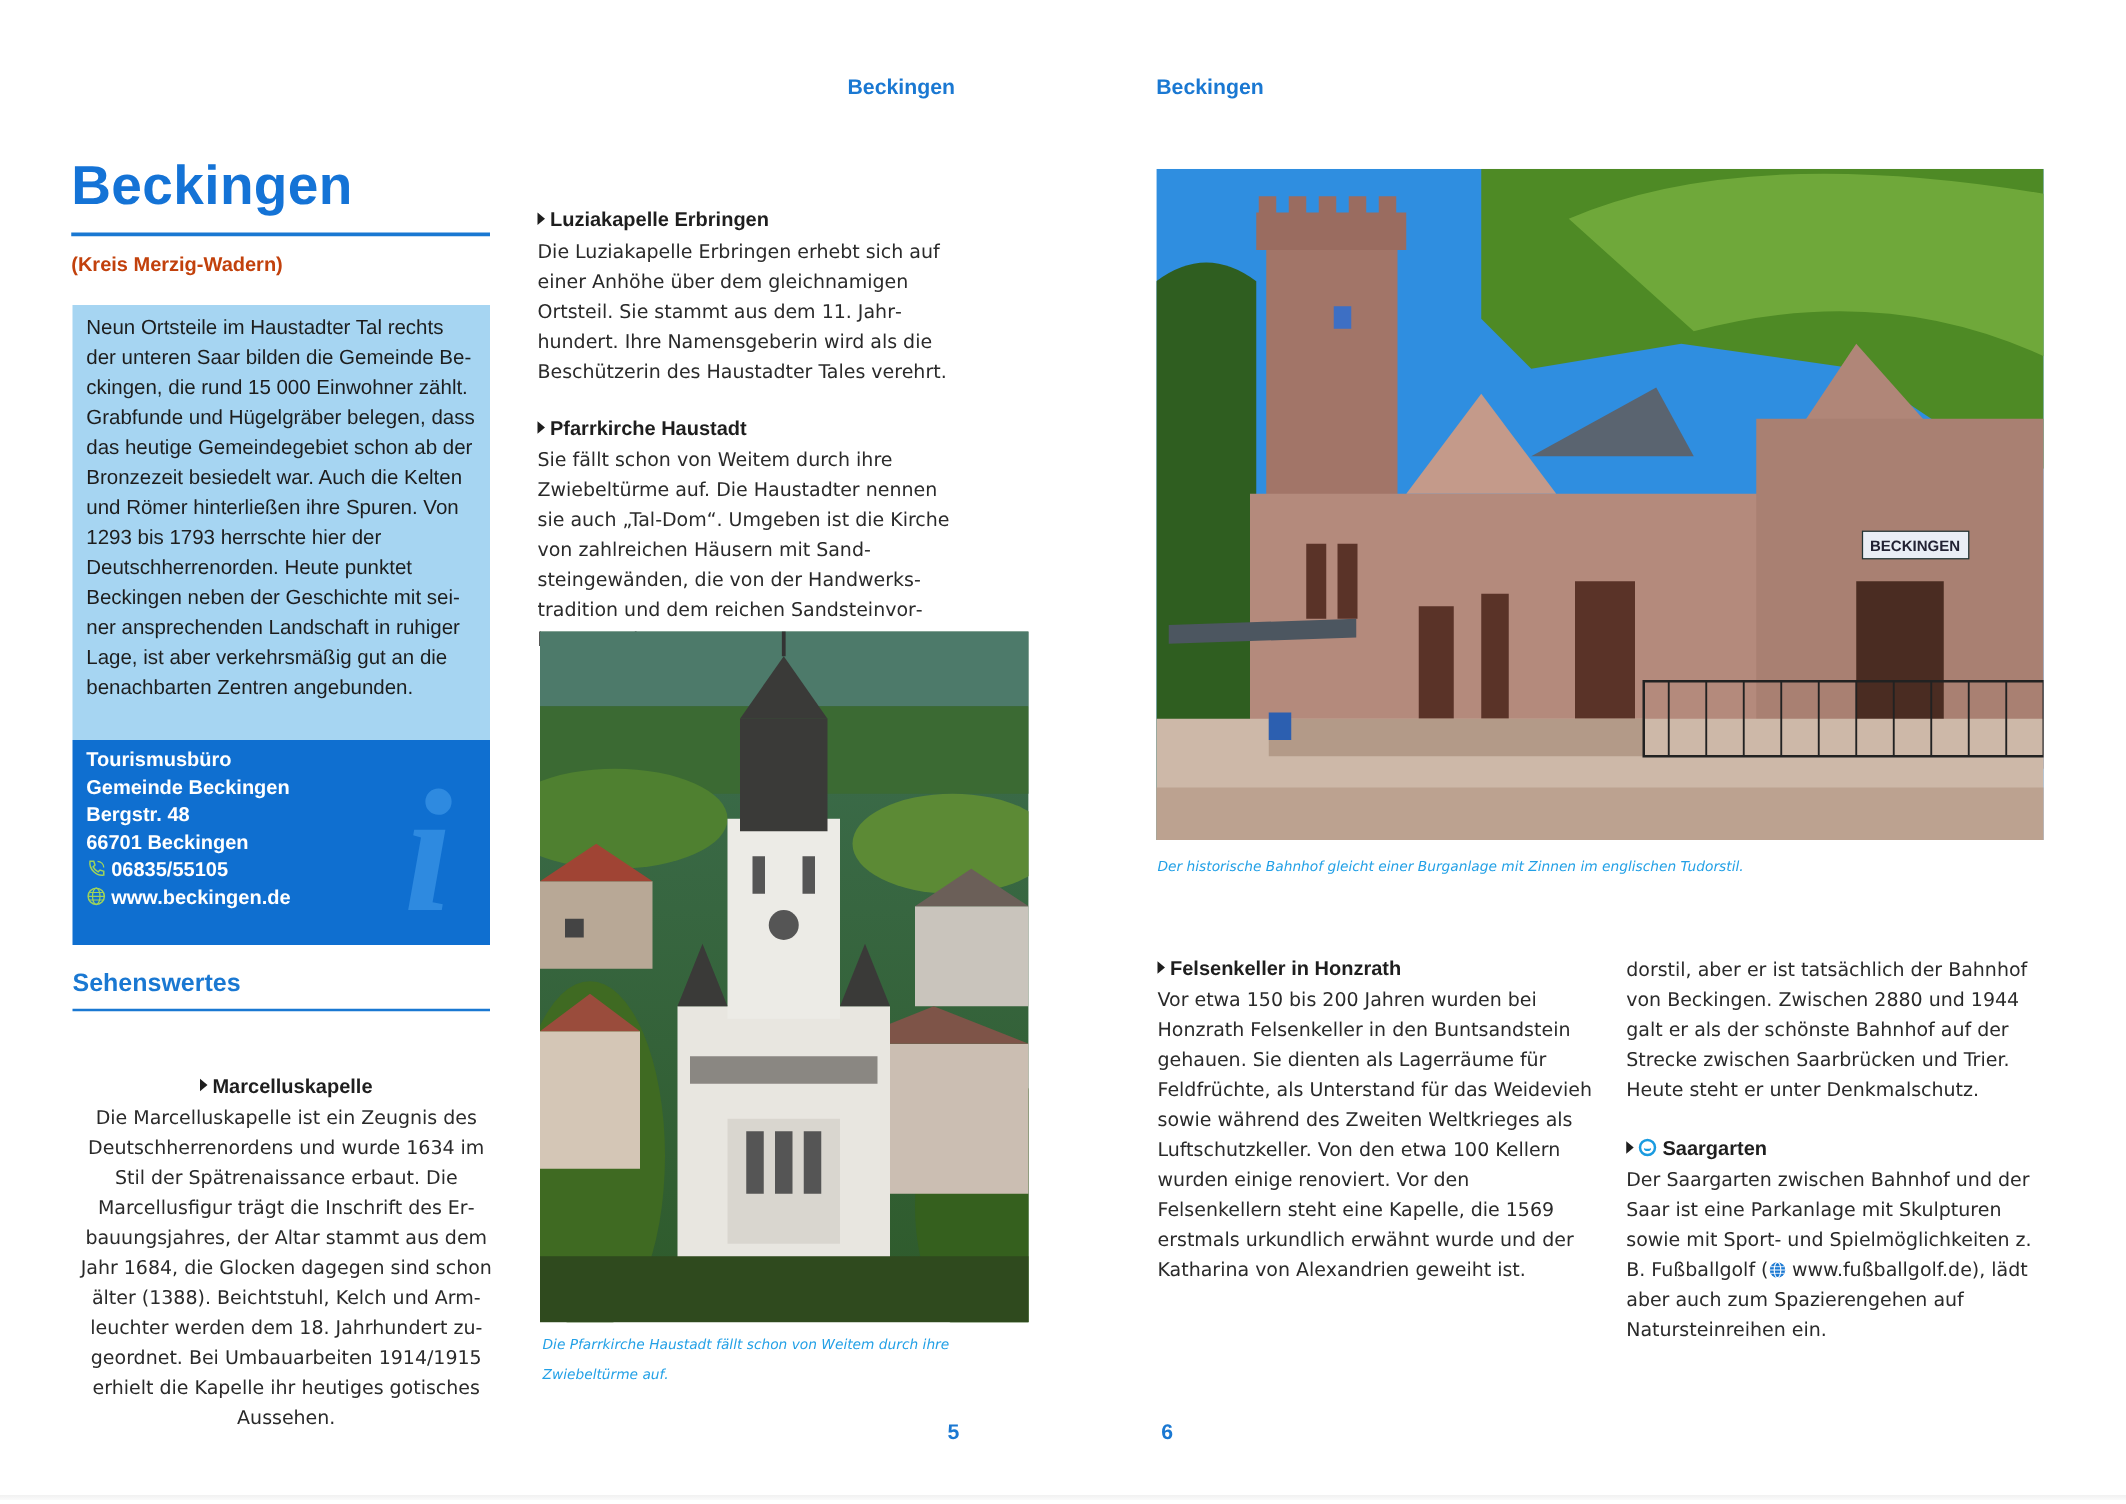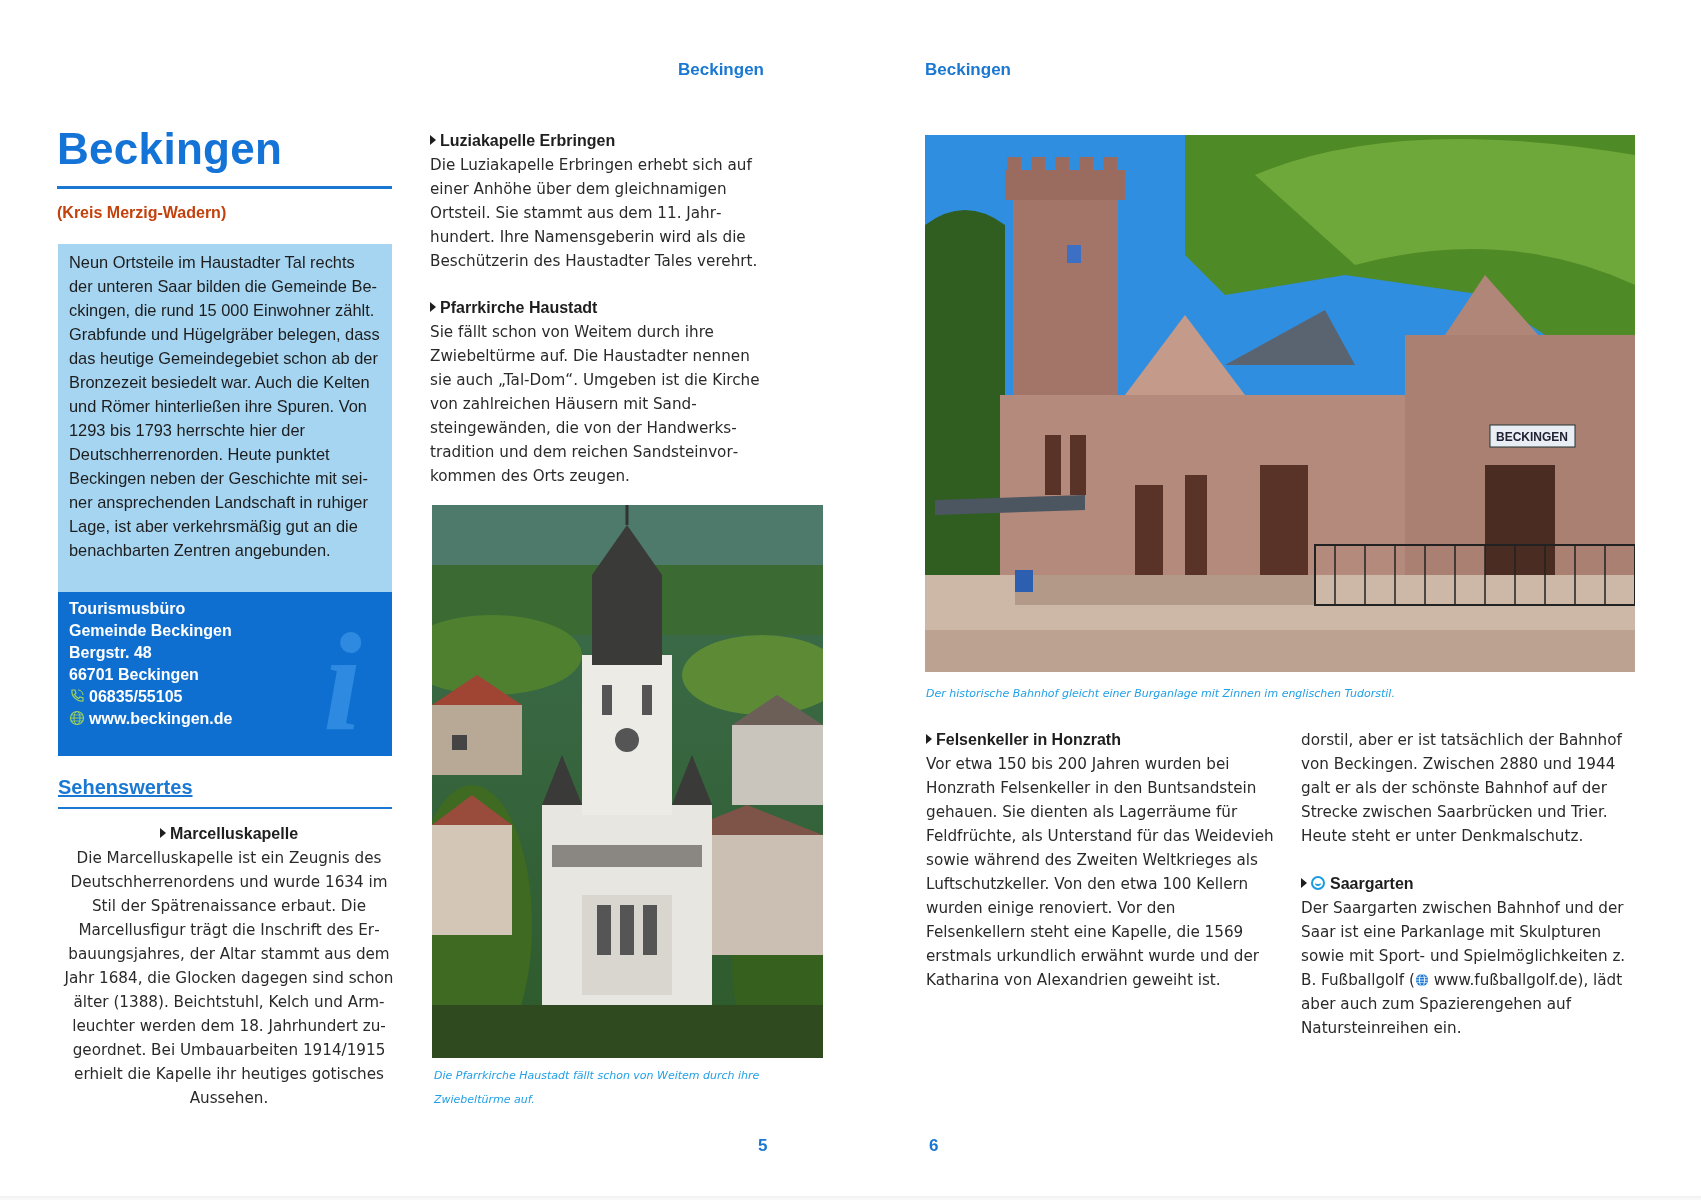--- a/index.html
+++ b/index.html
@@ -41,24 +41,24 @@
   }
   .info-box .line { display: block; white-space: nowrap; position: relative; z-index: 2; }
   .info-i {
     position: absolute; right: 30px; top: 20px; font-family: "Liberation Serif", serif;
     font-style: italic; font-weight: bold; font-size: 140px; color: #2e8ae0; line-height: 1;
     z-index: 1;
   }
   .ico { display: inline-block; width: 16px; height: 16px; vertical-align: -2px; margin-right: 4px; }
   .section-head {
     left: 58px; top: 776px; font-family: "Liberation Sans", sans-serif; font-weight: bold;
-    color: #1a78d2; font-size: 20px; text-decoration: underline;
+    color: #1a78d2; font-size: 20px;
   }
   .section-rule { left: 58px; top: 807px; width: 334px; height: 2px; background: #1a78d2; }
-  .entry { font-family: "DejaVu Sans", sans-serif; font-size: 15.2px; line-height: 24px; color: #2a2a2a; }
+  .entry { font-family: "DejaVu Sans", sans-serif; font-size: 15.2px; line-height: 24px; color: #2a2a2a; margin-top: 36px; }
   .entry .head {
     font-family: "Liberation Sans", sans-serif; font-weight: bold; font-size: 16px; color: #1e1e1e;
     display: block;
   }
   .entry .head .tri {
     display: inline-block; width: 0; height: 0; border-top: 5px solid transparent;
     border-bottom: 5px solid transparent; border-left: 6px solid #1e1e1e; margin-right: 4px; vertical-align: 1px;
   }
   .entry .body { display: block; }
   .caption {

